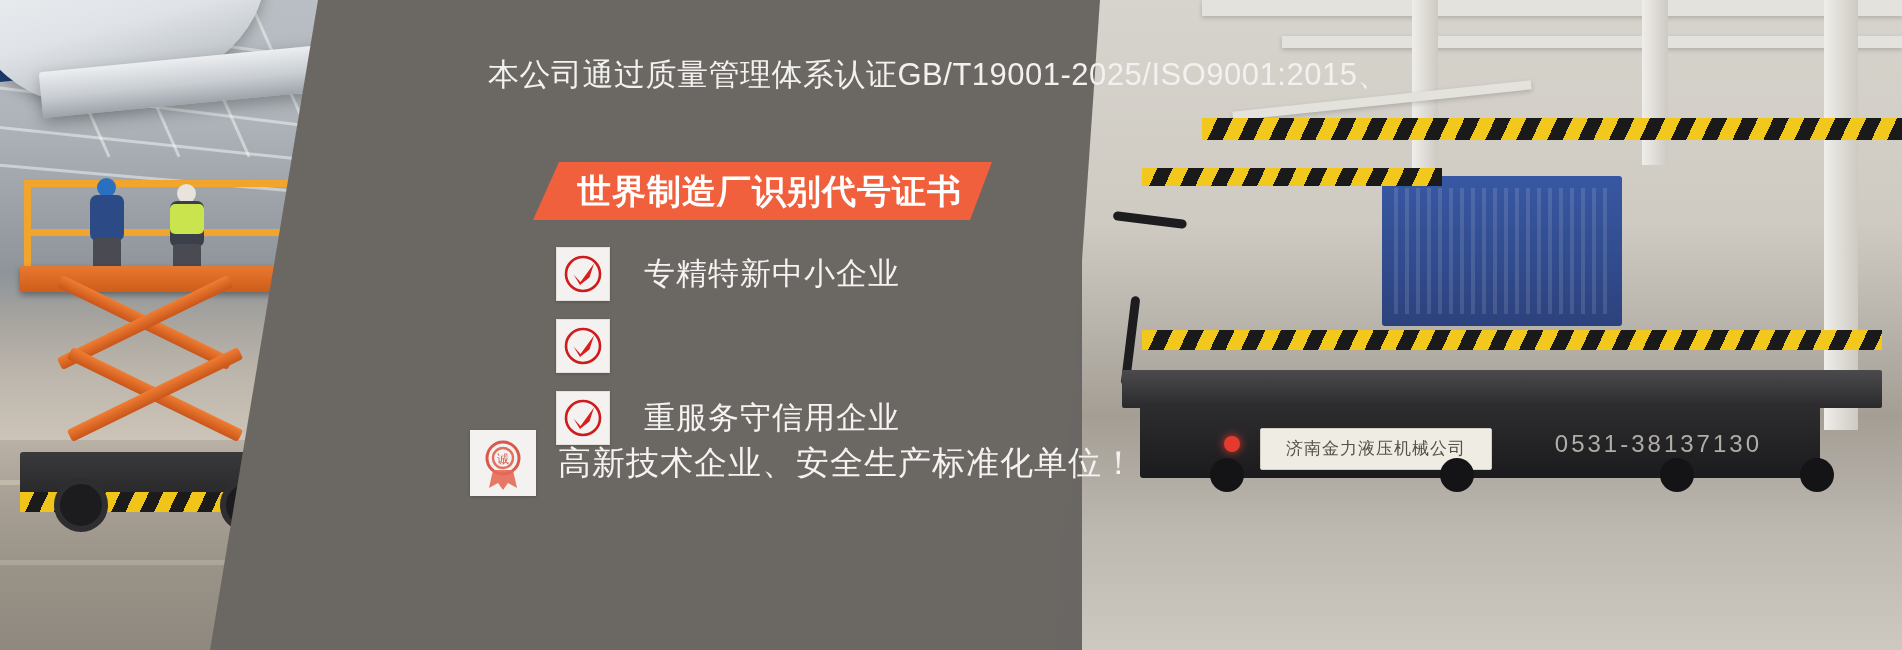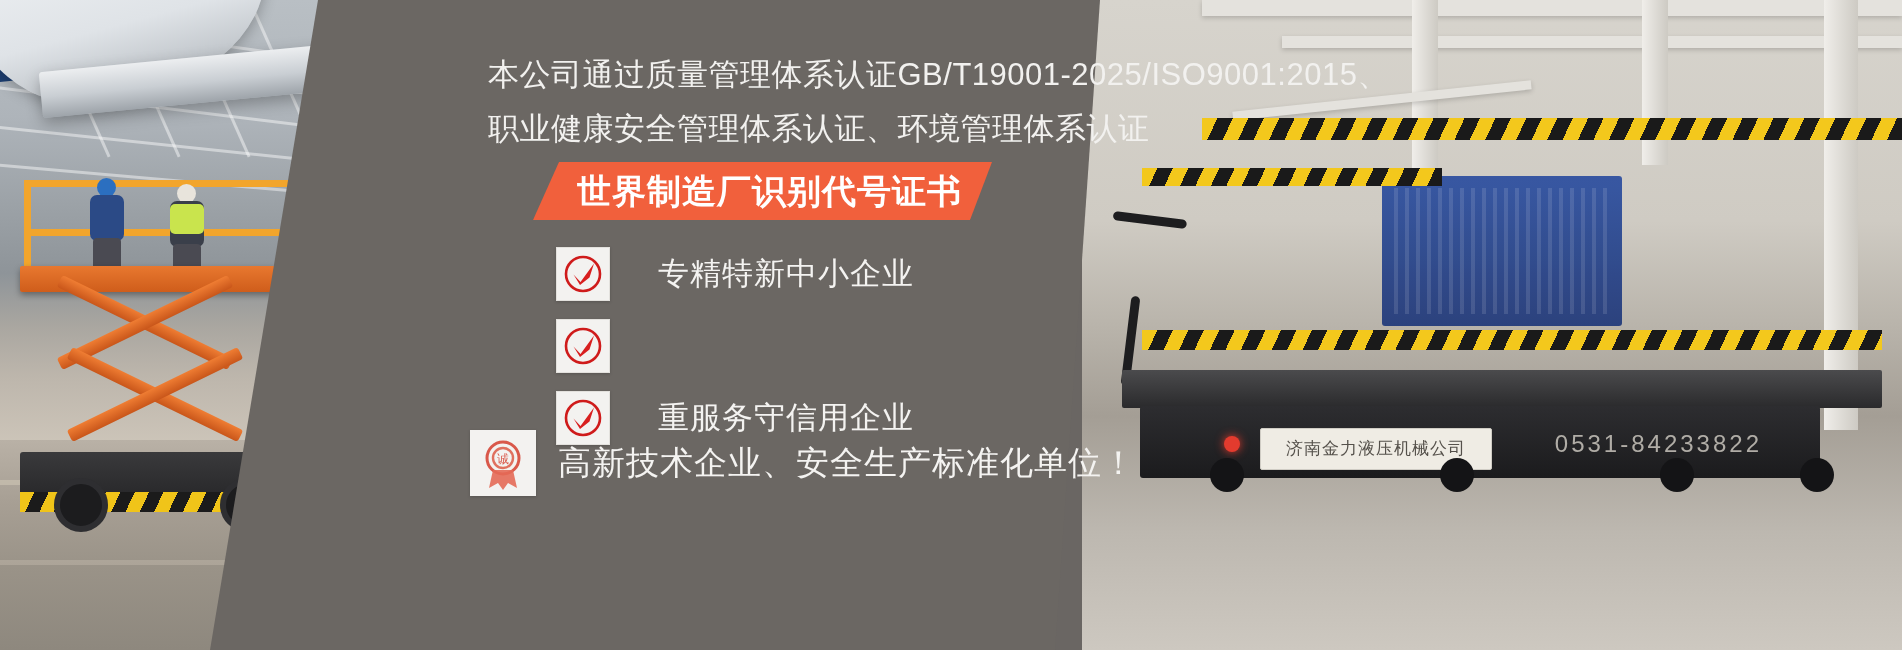--- a/index.html
+++ b/index.html
@@ -78,21 +78,21 @@
   .badge{position:relative;display:inline-block;height:58px;padding:0 30px 0 44px;
     background:#f1603c;color:#ffffff;font-size:34px;font-weight:bold;line-height:58px;
     letter-spacing:1px;white-space:nowrap;
     clip-path:polygon(26px 0,100% 0,calc(100% - 22px) 100%,0 100%);
     box-shadow:0 3px 9px rgba(0,0,0,.28);}
 
   .list{position:absolute;left:68px;top:238px;}
   .row{display:flex;align-items:center;height:72px;}
   .check{width:52px;height:52px;background:#f3f2f0;border:1px solid #e3e1dd;
     display:flex;align-items:center;justify-content:center;flex:0 0 52px;box-shadow:0 1px 3px rgba(0,0,0,.18);}
-  .row-label{margin-left:48px;color:#f4f3f1;font-size:31px;letter-spacing:1px;white-space:nowrap;}
+  .row-label{margin-left:34px;color:#f4f3f1;font-size:31px;letter-spacing:1px;white-space:nowrap;}
 
   .last-row{position:absolute;left:-18px;top:430px;display:flex;align-items:center;}
   .medal{width:66px;height:66px;background:#f3f2f0;display:flex;align-items:center;justify-content:center;flex:0 0 66px;box-shadow:0 1px 3px rgba(0,0,0,.18);}
   .last-label{margin-left:22px;color:#f4f3f1;font-size:33px;letter-spacing:1px;white-space:nowrap;}
 </style>
 </head>
 <body>
 
 <div class="banner">
 
@@ -161,35 +161,34 @@
     <div class="hz-rail" style="left:60px;top:168px;width:300px;height:18px"></div>
     <div class="hz-rail" style="left:60px;top:330px;width:740px;height:20px"></div>
     <div class="cart">
       <div class="handle">
           <span class="handle-bar"></span>
         </div>
       <div class="cart-top"></div>
       <div class="cart-body">
         <div class="cart-led"></div>
         <div class="cart-plate">济南金力液压机械公司</div>
-        <div class="cart-code">0531-84233822</div>
+        <div class="cart-code">0531-38137130</div>
         <div class="cart-wheel" style="left:70px"></div>
         <div class="cart-wheel" style="left:300px"></div>
         <div class="cart-wheel" style="left:520px"></div>
         <div class="cart-wheel" style="left:660px"></div>
       </div>
     </div>
   </div>
 
   <div class="overlay-main"></div>
 
   <div class="content">
 
     <div class="head-line l1">本公司通过质量管理体系认证GB/T19001-2025/ISO9001:2015、</div>
-    <div class="head-line l2">职业健康安全管理体系认证、环境管理体系认证</div>
 
     <div class="badge-wrap">
       <div class="badge">世界制造厂识别代号证书</div>
     </div>
 
     <div class="list">
 
       <div class="row">
         <div class="check">
           <svg width="44" height="44" viewBox="0 0 44 44">

